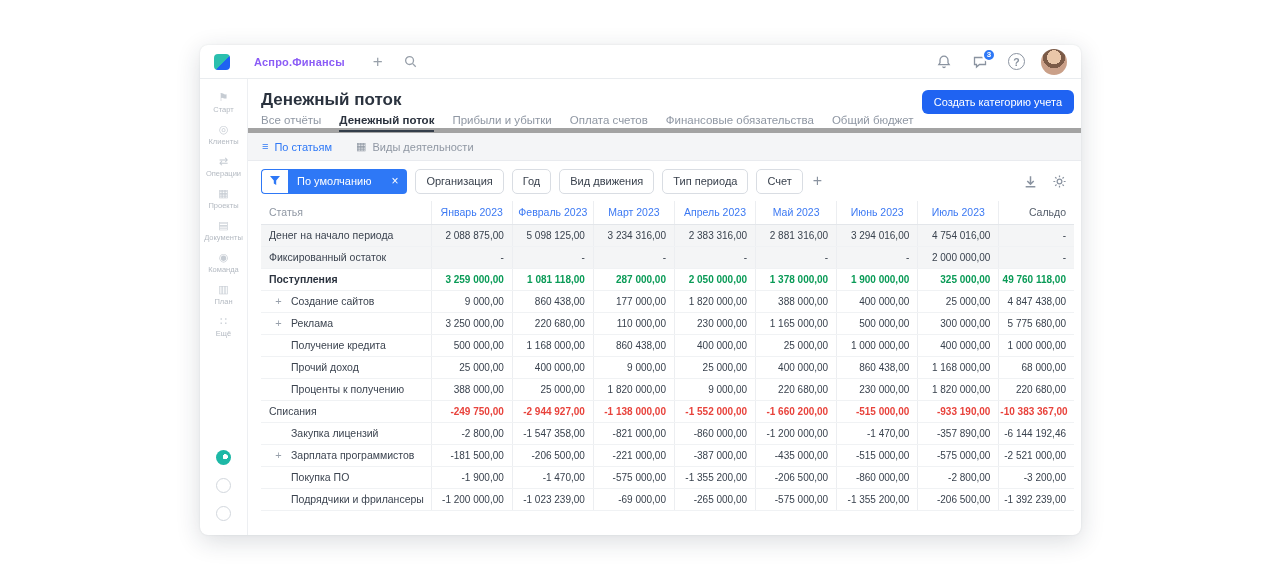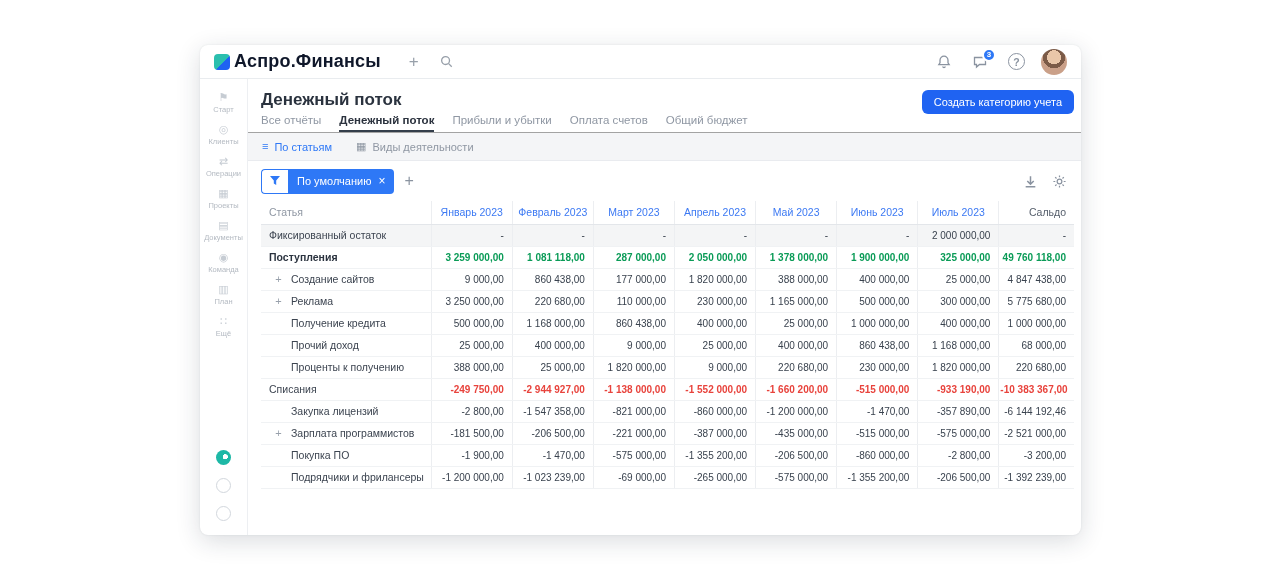--- a/index.html
+++ b/index.html
@@ -8,21 +8,21 @@
          font-family:"Liberation Sans",sans-serif;color:#39424e;}
   .app{position:absolute;left:200px;top:45px;width:881px;height:490px;background:#fff;
        border-radius:8px;box-shadow:0 6px 24px rgba(25,35,55,.16),0 0 2px rgba(25,35,55,.10);
        overflow:hidden;display:flex;flex-direction:column;}
   
   .topbar{height:34px;border-bottom:1px solid #e9ecef;display:flex;align-items:center;
           justify-content:space-between;padding:0 14px;flex:0 0 auto;}
   .tb-left,.tb-right{display:flex;align-items:center;}
   .logo{width:16px;height:16px;border-radius:4px;display:inline-block;
         background:linear-gradient(135deg,#2bbfae 0 55%,var(--accent-blue,#1f63f2) 55% 100%);}
-  .appname{font-size:18px;font-weight:700;color:#0f172a;margin-left:4px;letter-spacing:.2px;}
+  .appname{font-size:11px;font-weight:700;color:#8b5cf6;margin-left:24px;letter-spacing:.2px;}
   .tb-plus{border:none;background:none;font-size:17px;color:#98a0aa;margin-left:28px;cursor:pointer;line-height:1;padding:0;}
   .tb-ico{display:inline-flex;align-items:center;justify-content:center;margin-left:20px;position:relative;cursor:pointer;}
   .badge{position:absolute;top:-6px;right:-8px;background:var(--chip-blue,#2e78f6);color:#fff;
          font-size:8px;min-width:14px;height:14px;border-radius:8px;display:grid;place-items:center;
          border:2px solid #fff;font-style:normal;font-weight:700;}
   .qm{width:17px;height:17px;border:1.3px solid #8a93a0;border-radius:50%;color:#8a93a0;
       font-size:10.5px;font-weight:700;}
   .avatar{width:26px;height:26px;border-radius:50%;margin-left:16px;cursor:pointer;
           background:radial-gradient(circle at 50% 32%,#e9c6a9 0 7px,#7b5a47 7px 11px,#caa089 11px);}
   
@@ -36,36 +36,36 @@
   .sb-b{width:15px;height:15px;border-radius:50%;cursor:pointer;}
   .sb-b.teal{background:radial-gradient(circle at 62% 45%,#fff 0 2.5px,transparent 2.6px),var(--teal-logo,#1db8a6);}
   .sb-b.gray{border:1.5px solid #d2d7dd;background:#fff;}
   .main{flex:1;display:flex;flex-direction:column;min-width:0;}
   
   .page-head{height:31px;padding:11px 7px 0 13px;display:flex;justify-content:space-between;align-items:flex-start;}
   .page-head h1{margin:0;font-size:17px;font-weight:700;color:#2a323e;line-height:20px;}
   .primary{background:var(--accent-blue,#1f63f2);color:#fff;border:none;border-radius:6px;
            font-size:11px;padding:6px 12px;cursor:pointer;font-family:inherit;}
   
-  .tabs{display:flex;gap:18px;padding:0 13px;border-bottom:1px solid #a3a3a3;height:23px;text-align:right;}
+  .tabs{display:flex;gap:18px;padding:0 13px;border-bottom:5px solid #a3a3a3;height:23px;text-align:right;}
   .tab{font-size:11.5px;color:#8f97a3;line-height:20px;height:22px;cursor:pointer;white-space:nowrap;}
   .tab.active{color:#2b323e;font-weight:700;border-bottom:2px solid #333d4a;}
   
   .band{height:28px;background:#f4f5f7;border-bottom:1px solid #e9ebef;display:flex;
         align-items:center;gap:24px;padding:0 14px;}
   .vt{display:flex;align-items:center;gap:6px;font-size:11px;color:#8f97a3;cursor:pointer;}
   .vt.active{color:var(--chip-blue,#2e78f6);}
   .vt-ico{font-size:11px;line-height:1;}
   
   .filters{height:40px;display:flex;align-items:center;gap:8px;padding:0 14px 0 13px;}
   .chip-group{display:flex;height:25px;}
   .funnel{width:27px;border:1px solid var(--chip-blue,#2e78f6);border-right:none;border-radius:4px 0 0 4px;
           display:grid;place-items:center;background:#fff;cursor:pointer;}
   .chip{background:var(--chip-blue,#2e78f6);color:#fff;font-size:11px;border-radius:0 4px 4px 0;
-        display:flex;align-items:center;gap:7px;padding:0 9px;cursor:pointer;text-align:center;}
+        display:flex;align-items:center;gap:20px;padding:0 9px;cursor:pointer;text-align:center;}
   .chip-x{font-size:12px;cursor:pointer;line-height:1;}
   .fbtns{display:flex;gap:8px;}
   .fbtn{height:25px;padding:0 10px;border:1px solid #d9dde3;border-radius:5px;background:#fff;
         font-size:11px;color:#39414d;cursor:pointer;font-family:inherit;white-space:nowrap;}
   .fb-plus{border:none;background:none;font-size:16px;color:#8a93a0;cursor:pointer;padding:0 2px;line-height:1;}
   .f-right{margin-left:auto;display:flex;align-items:center;gap:14px;}
   .f-right span{cursor:pointer;display:inline-flex;}
   
   .table-wrap{flex:1;overflow:hidden;padding:0 14px 0 13px;}
   table{border-collapse:collapse;table-layout:fixed;width:813px;}
@@ -171,20 +171,21 @@
         <div class="page-head">
           <h1>Денежный поток</h1>
           <button class="primary">Создать категорию учета</button>
         </div>
 
         <div class="tabs">
             <div class="tab">Все отчёты</div>
             <div class="tab active">Денежный поток</div>
             <div class="tab">Прибыли и убытки</div>
             <div class="tab">Оплата счетов</div>
+            <div class="tab">Финансовые обязательства</div>
             <div class="tab">Общий бюджет</div>
           </div>
 
         <div class="band">
             <div class="vt active">
               <span class="vt-ico">≡</span>
               <span>По статьям</span>
             </div>
             <div class="vt">
               <span class="vt-ico">▦</span>
@@ -197,20 +198,27 @@
             <span class="funnel">
               <svg width="10" height="10" viewBox="0 0 10 10">
                 <path d="M0 0h10L6.2 4.6V9L3.8 7.4V4.6Z" fill="#2e78f6"></path>
               </svg>
             </span>
             <span class="chip">
               <span>По умолчанию</span>
               <span class="chip-x">×</span>
             </span>
           </div>
+          <div class="fbtns">
+              <button class="fbtn">Организация</button>
+              <button class="fbtn">Год</button>
+              <button class="fbtn">Вид движения</button>
+              <button class="fbtn">Тип периода</button>
+              <button class="fbtn">Счет</button>
+            </div>
           <button class="fb-plus">+</button>
           <div class="f-right">
             <span>
               <svg width="15" height="15" viewBox="0 0 14 14" fill="none" stroke="#8a93a0" stroke-width="1.4">
                 <path d="M7 2v7M4 6.5 7 9.5 10 6.5M2.5 11.8h9"></path>
               </svg>
             </span>
             <span>
               <svg width="15" height="15" viewBox="0 0 16 16" fill="none" stroke="#8a93a0" stroke-width="1.3">
                 <circle cx="8" cy="8" r="2.5"></circle>
@@ -241,20 +249,31 @@
                   <th class="h-month">Март 2023</th>
                   <th class="h-month">Апрель 2023</th>
                   <th class="h-month">Май 2023</th>
                   <th class="h-month">Июнь 2023</th>
                   <th class="h-month">Июль 2023</th>
                   <th class="h-saldo">Сальдо</th>
                 </tr>
               </thead>
             <tbody id="tbody">
                 <tr class="muted">
+                  <td class="label"><span>Денег на начало периода</span></td>
+                  <td class="num">2 088 875,00</td>
+                  <td class="num">5 098 125,00</td>
+                  <td class="num">3 234 316,00</td>
+                  <td class="num">2 383 316,00</td>
+                  <td class="num">2 881 316,00</td>
+                  <td class="num">3 294 016,00</td>
+                  <td class="num">4 754 016,00</td>
+                  <td class="num saldo">-</td>
+                </tr>
+                <tr class="muted">
                   <td class="label"><span>Фиксированный остаток</span></td>
                   <td class="num">-</td>
                   <td class="num">-</td>
                   <td class="num">-</td>
                   <td class="num">-</td>
                   <td class="num">-</td>
                   <td class="num">-</td>
                   <td class="num">2 000 000,00</td>
                   <td class="num saldo">-</td>
                 </tr>

